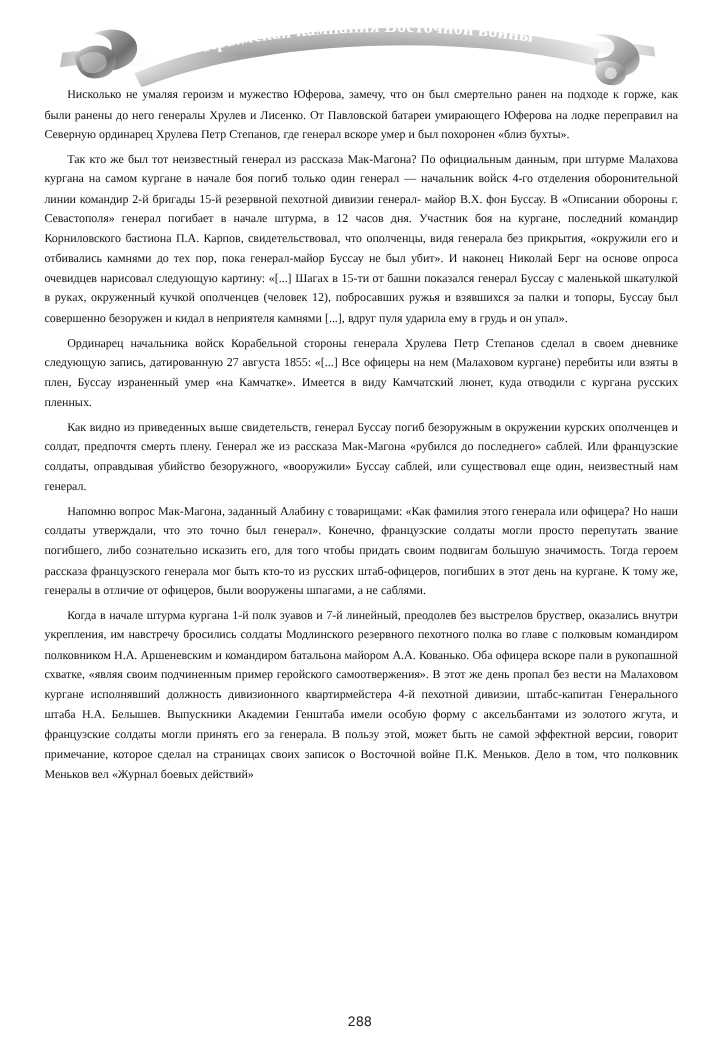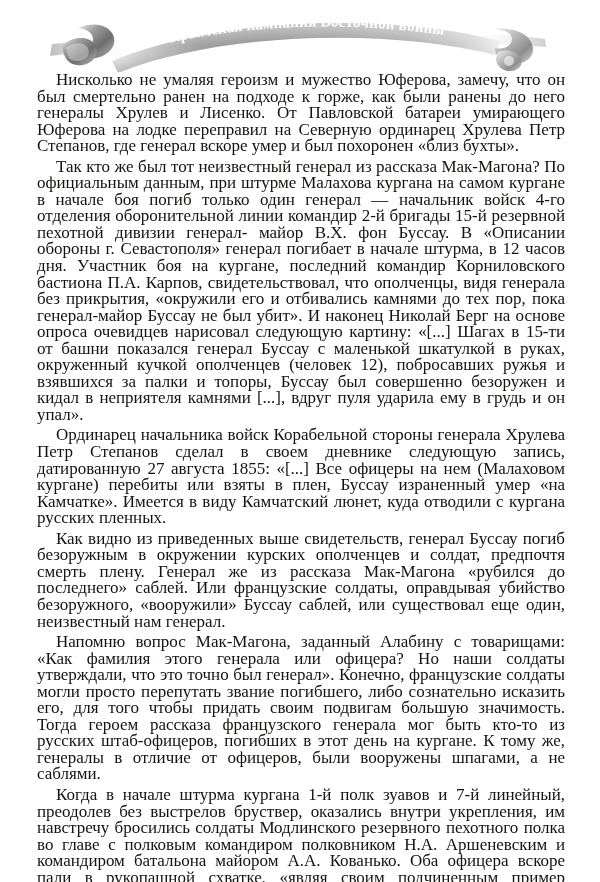--- a/index.html
+++ b/index.html
@@ -62,21 +62,21 @@
   .text-column {
     position: absolute;
     left: 37px;
     top: 72px;
     width: 528px;
   }
   p.para {
     margin: 0;
     text-indent: 19px;
     text-align: justify;
-    font-size: 17px;
+    font-size: 10px;
     line-height: 16.55px;
     letter-spacing: -0.02px;
     word-spacing: 0.1px;
     hyphens: manual;
   }
   p.para + p.para {
     margin-top: 4px;
   }
 
   
@@ -183,14 +183,15 @@
 
   <div class="text-column">
     <p class="para">Нисколько не умаляя героизм и мужество Юферова, замечу, что он был смертельно ранен на подходе к горже, как были ранены до него генералы Хрулев и Лисенко. От Павловской батареи умирающего Юферова на лодке переправил на Северную ординарец Хрулева Петр Степанов, где генерал вскоре умер и был похоронен «близ бухты».</p>
     <p class="para">Так кто же был тот неизвестный генерал из рассказа Мак-Магона? По официальным данным, при штурме Малахова кургана на самом кургане в начале боя погиб только один генерал — начальник войск 4-го отделения оборонительной линии командир 2-й бригады 15-й резервной пехотной дивизии генерал- майор В.Х. фон Буссау. В «Описании обороны г. Севастополя» генерал погибает в начале штурма, в 12 часов дня. Участник боя на кургане, последний командир Корниловского бастиона П.А. Карпов, свидетельствовал, что ополченцы, видя генерала без прикрытия, «окружили его и отбивались камнями до тех пор, пока генерал-майор Буссау не был убит». И наконец Николай Берг на основе опроса очевидцев нарисовал следующую картину: «[...] Шагах в 15-ти от башни показался генерал Буссау с маленькой шкатулкой в руках, окруженный кучкой ополченцев (человек 12), побросавших ружья и взявшихся за палки и топоры, Буссау был совершенно безоружен и кидал в неприятеля камнями [...], вдруг пуля ударила ему в грудь и он упал».</p>
     <p class="para">Ординарец начальника войск Корабельной стороны генерала Хрулева Петр Степанов сделал в своем дневнике следующую запись, датированную 27 августа 1855: «[...] Все офицеры на нем (Малаховом кургане) перебиты или взяты в плен, Буссау израненный умер «на Камчатке». Имеется в виду Камчатский люнет, куда отводили с кургана русских пленных.</p>
     <p class="para">Как видно из приведенных выше свидетельств, генерал Буссау погиб безоружным в окружении курских ополченцев и солдат, предпочтя смерть плену. Генерал же из рассказа Мак-Магона «рубился до последнего» саблей. Или французские солдаты, оправдывая убийство безоружного, «вооружили» Буссау саблей, или существовал еще один, неизвестный нам генерал.</p>
     <p class="para">Напомню вопрос Мак-Магона, заданный Алабину с товарищами: «Как фамилия этого генерала или офицера? Но наши солдаты утверждали, что это точно был генерал». Конечно, французские солдаты могли просто перепутать звание погибшего, либо сознательно исказить его, для того чтобы придать своим подвигам большую значимость. Тогда героем рассказа французского генерала мог быть кто-то из русских штаб-офицеров, погибших в этот день на кургане. К тому же, генералы в отличие от офицеров, были вооружены шпагами, а не саблями.</p>
     <p class="para">Когда в начале штурма кургана 1-й полк зуавов и 7-й линейный, преодолев без выстрелов бруствер, оказались внутри укрепления, им навстречу бросились солдаты Модлинского резервного пехотного полка во главе с полковым командиром полковником Н.А. Аршеневским и командиром батальона майором А.А. Кованько. Оба офицера вскоре пали в рукопашной схватке, «являя своим подчиненным пример геройского самоотвержения». В этот же день пропал без вести на Малаховом кургане исполнявший должность дивизионного квартирмейстера 4-й пехотной дивизии, штабс-капитан Генерального штаба Н.А. Белышев. Выпускники Академии Генштаба имели особую форму с аксельбантами из золотого жгута, и французские солдаты могли принять его за генерала. В пользу этой, может быть не самой эффектной версии, говорит примечание, которое сделал на страницах своих записок о Восточной войне П.К. Меньков. Дело в том, что полковник Меньков вел «Журнал боевых действий»</p>
   </div>
 
+  <div class="folio">288</div>
 
 </div>
 
 </body></html>

